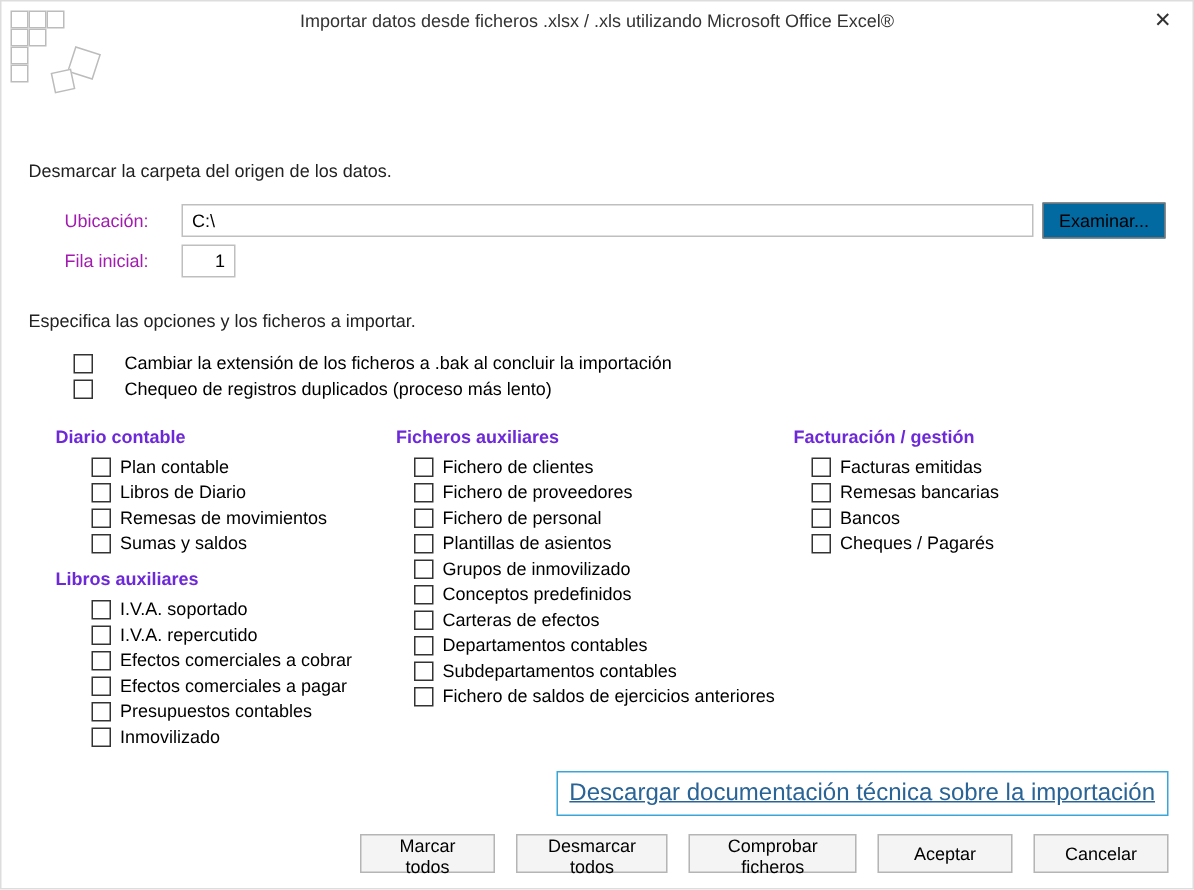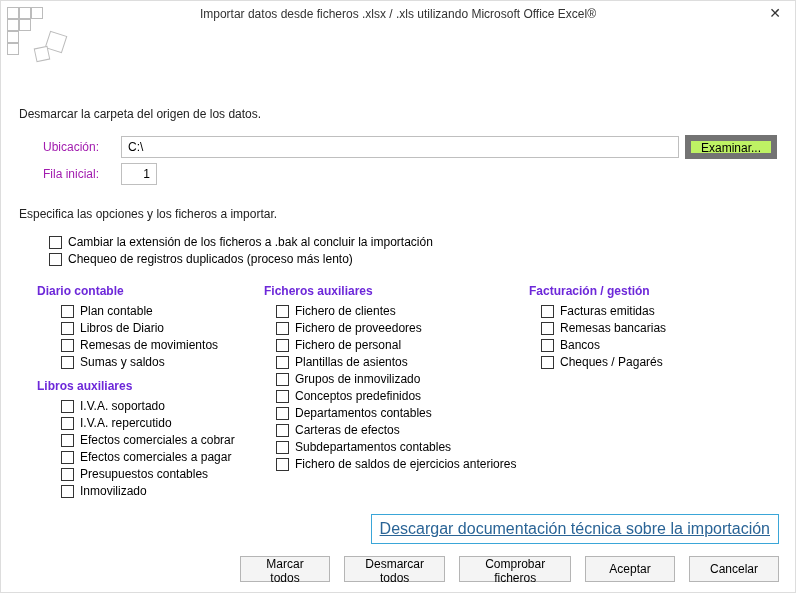--- a/index.html
+++ b/index.html
@@ -63,38 +63,39 @@
     flex: 1;
     height: 22px;
     border: 1px solid #bfbfbf;
     padding: 2px 6px;
     font: inherit;
     margin-right: 6px;
   }
   .browse-btn {
     height: 24px;
     padding: 0 10px;
-    border: 6px solid #737373;
-    background: #bef264;
+    border: 1px solid #737373;
+    background: #0369a1;
     font: inherit;
     cursor: pointer;
   }
   .row-input {
     width: 36px;
     height: 22px;
     border: 1px solid #bfbfbf;
     text-align: right;
     padding: 2px 6px;
     font: inherit;
   }
   .sp18 { height: 18px; }
   .opt {
     display: flex;
     align-items: center;
     margin: 3px 0 3px 30px;
+    gap: 15px;
   }
   .chk {
     width: 13px; height: 13px;
     border: 1px solid #333;
     margin-right: 6px;
     background: #fff;
     flex: 0 0 13px;
   }
   .cols {
     display: flex;
@@ -265,25 +266,25 @@
           <div class="ci">
             <span class="chk"></span>
             <span>Grupos de inmovilizado</span>
           </div>
           <div class="ci">
             <span class="chk"></span>
             <span>Conceptos predefinidos</span>
           </div>
           <div class="ci">
             <span class="chk"></span>
+            <span>Carteras de efectos</span>
+          </div>
+          <div class="ci">
+            <span class="chk"></span>
             <span>Departamentos contables</span>
-          </div>
-          <div class="ci">
-            <span class="chk"></span>
-            <span>Carteras de efectos</span>
           </div>
           <div class="ci">
             <span class="chk"></span>
             <span>Subdepartamentos contables</span>
           </div>
           <div class="ci">
             <span class="chk"></span>
             <span>Fichero de saldos de ejercicios anteriores</span>
           </div>
         </div>

